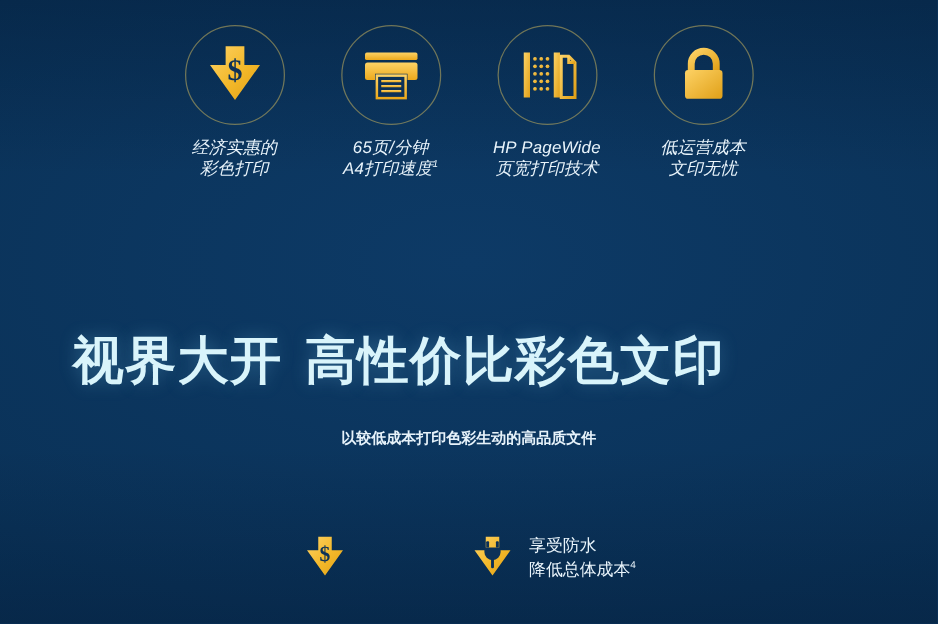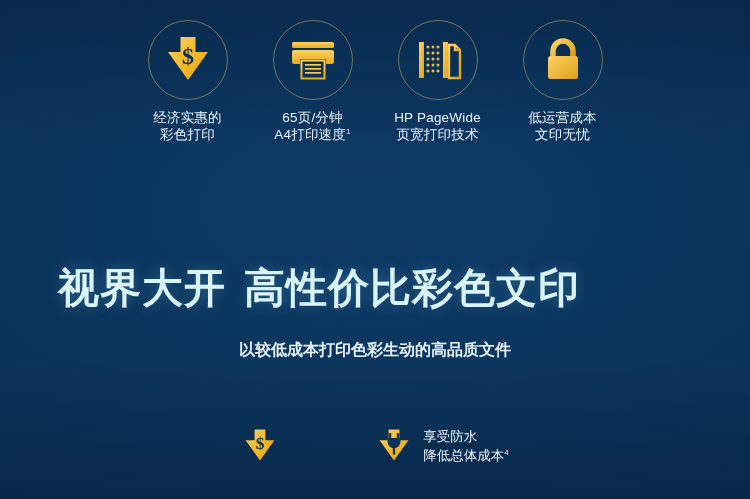--- a/index.html
+++ b/index.html
@@ -42,20 +42,21 @@
   }
   .circle svg{display:block;}
   .feature-label{
     margin-top:9px;
     font-size:13.5px;
     line-height:17px;
     color:#e9f4fb;
     letter-spacing:.2px;
     font-weight:500;
     white-space:nowrap;
+    font-style:italic;
   }
   .feature-label .ln{display:block;}
   sup{font-size:8px;vertical-align:super;line-height:0;}
 
   
   .headline{
     position:absolute;top:263px;left:0;width:638px;
     text-align:center;
     font-size:41px;
     line-height:50px;
@@ -65,21 +66,21 @@
     text-shadow:0 0 14px rgba(120,200,235,.30);
     white-space:nowrap;
   }
   .headline .gap{display:inline-block;width:18px;}
 
   
   .sub{
     position:absolute;left:0;width:750px;text-align:center;
     color:#e6f2fa;font-weight:bold;white-space:nowrap;
   }
-  .sub1{top:339px;font-size:16px;line-height:22px;font-family:Liberation Serif, serif;}
+  .sub1{top:339px;font-size:12px;line-height:22px;font-family:Liberation Serif, serif;}
   .sub2{top:366px;font-size:16px;line-height:22px;}
 
   
   .bottom-row{
     position:absolute;top:424px;left:0;width:750px;
     display:flex;justify-content:center;align-items:flex-start;
     gap:96px;
   }
   .bitem{display:flex;align-items:center;gap:10px;}
   .bitem .bicon{width:38px;height:44px;display:flex;align-items:center;justify-content:center;}

